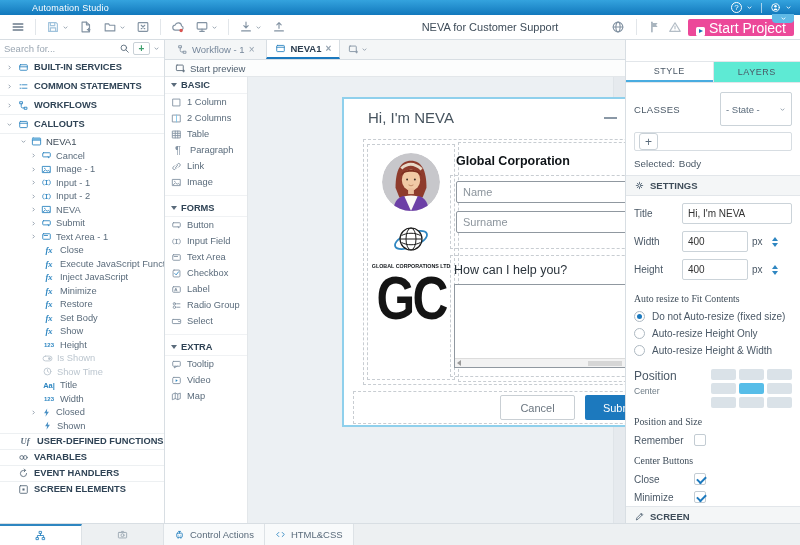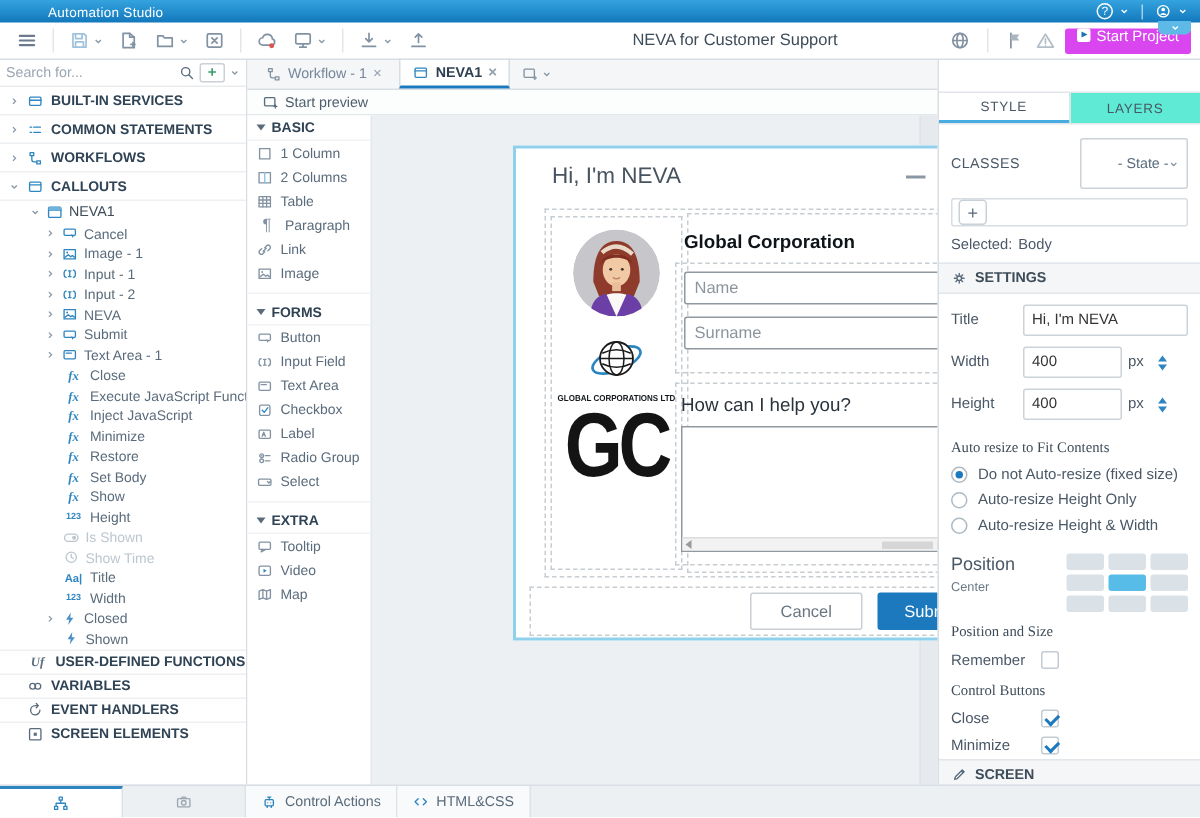--- a/index.html
+++ b/index.html
@@ -31,21 +31,21 @@
 .hlp::before { content:"?"; font-size:8px; color:#fff; }
 .tb-sep { width:1px; height:10px; background:rgba(255,255,255,.6); margin:0 4px; }
 .hangtab { position:absolute; left:772px; top:14px; width:22px; height:9px; background:#5FB9E6; border-radius:0 0 4px 4px; display:flex; align-items:center; justify-content:center; z-index:11; }
 
 
 .toolbar { position:absolute; left:0; top:15px; width:800px; height:25px; background:#fff; border-bottom:1px solid #D8DEE3; display:flex; align-items:center; padding:0 6px; }
 .tbtn { display:flex; align-items:center; gap:2px; padding:0 5px; height:22px; }
 .vsep { width:1px; height:16px; background:#E2E6EA; margin:0 5px; flex:none; }
 .proj-title { position:absolute; left:360px; width:260px; text-align:center; font-size:11px; color:#3E4C59; }
 .tb-right2 { margin-left:auto; display:flex; align-items:center; gap:6px; }
-.start-btn { height:17px; background:#d946ef; color:#fff; border:none; border-radius:2px; display:flex; align-items:flex-start; gap:4px; padding:0 8px; font-size:10px; font-family:inherit; }
+.start-btn { height:17px; background:#ec4899; color:#fff; border:none; border-radius:2px; display:flex; align-items:flex-end; gap:4px; padding:0 8px; font-size:14px; font-family:inherit; }
 .start-ic { width:9px; height:9px; background:#fff; border-radius:1.5px; display:flex; align-items:center; justify-content:center; }
 .start-ic::before { content:""; width:0; height:0; border-left:4px solid #1D6FB5; border-top:2.5px solid transparent; border-bottom:2.5px solid transparent; margin-left:1px; }
 
 
 .sidebar { position:absolute; left:0; top:40px; width:165px; height:483px; background:#fff; border-right:1px solid #D8DEE3; overflow:hidden; }
 .search-row { height:18px; display:flex; align-items:center; border-bottom:1px solid #E8ECEF; padding:0 4px; gap:3px; }
 .search-row input { flex:1; border:none; outline:none; font-size:9.5px; color:#5A6B7B; font-family:inherit; min-width:0; }
 .search-row input::placeholder { color:#9AA6B2; }
 .add-btn { width:17px; height:13px; border:1px solid #C9D1D7; border-radius:2px; background:#fff; display:flex; align-items:center; justify-content:center; }
 .add-btn::before { content:"+"; color:#3C9E6C; font-weight:bold; font-size:10px; line-height:1; }
@@ -102,21 +102,21 @@
 
 
 .rpanel { position:absolute; left:625px; top:40px; width:175px; height:483px; background:#fff; border-left:1px solid #D8DEE3; display:flex; flex-direction:column; }
 .rp-spacer { height:21px; flex:none; }
 .rp-tabs { height:22px; display:flex; border-top:1px solid #E2E6EA; border-bottom:1px solid #E2E6EA; flex:none; }
 .rp-tab { flex:1; display:flex; align-items:center; justify-content:center; font-size:9px; letter-spacing:.5px; color:#4A5866; }
 .rp-tab.active { background:#fff; border-bottom:2px solid #49ACE0; }
 .rp-tab.idle { background:#5eead4; border-left:1px solid #E2E6EA; }
 .classes-row { display:flex; align-items:center; justify-content:space-between; padding:9px 8px 6px; }
 .classes-row .lbl { color:#4A5866; font-size:9.5px; letter-spacing:.3px; }
-.state-sel { width:72px; height:20px; border:1px solid #CBD3D9; border-radius:2px; display:flex; align-items:center; justify-content:flex-end; padding:16px 5px; color:#5A6B7B; font-size:9.5px; background:#fff; }
+.state-sel { width:72px; height:20px; border:1px solid #CBD3D9; border-radius:2px; display:flex; align-items:center; justify-content:space-between; padding:16px 5px; color:#5A6B7B; font-size:9.5px; background:#fff; }
 .add-box { margin:0 8px; height:26px; border:1px solid #D7DDE2; border-radius:2px; display:flex; align-items:center; padding-left:4px; }
 .add-class { width:19px; height:17px; border:1px solid #C9D1D7; border-radius:3px; background:#fff; color:#5A6B7B; font-size:12px; line-height:1; display:flex; align-items:center; justify-content:center; }
 .selected-line { padding:7px 8px 6px; color:#4A5866; font-size:9.8px; display:flex; gap:4px; }
 .sec-hdr { height:21px; background:#F4F6F7; border-top:1px solid #E2E6EA; border-bottom:1px solid #E2E6EA; display:flex; align-items:center; gap:5px; padding-left:8px; font-weight:bold; font-size:9.5px; color:#3E4C59; flex:none; }
 .fields { padding:7px 8px 0; }
 .frow { display:flex; align-items:center; margin-bottom:7px; gap:4px; }
 .frow .flbl { flex:0 0 44px; color:#4A5866; }
 .fin { height:21px; border:1px solid #CBD3D9; border-radius:2px; padding-left:5px; font-size:10px; color:#333; font-family:inherit; outline:none; width:100%; }
 .fin.num { width:66px; flex:none; }
 .unit { color:#4A5866; width:14px; }
@@ -829,21 +829,21 @@
       <span class="pcell"></span>
     </div>
   </div>
 
   <div class="rp-h">Position and Size</div>
   <div class="inline-row">
     <span class="w46">Remember</span>
     <span class="cb"></span>
   </div>
 
-  <div class="rp-h">Control Buttons</div>
+  <div class="rp-h">Center Buttons</div>
   <div class="inline-row">
     <span class="w46">Close</span>
     <span class="cb checked"></span>
   </div>
   <div class="inline-row">
     <span class="w46">Minimize</span>
     <span class="cb checked"></span>
   </div>
 
   <div class="sec-hdr layout-hdr">

